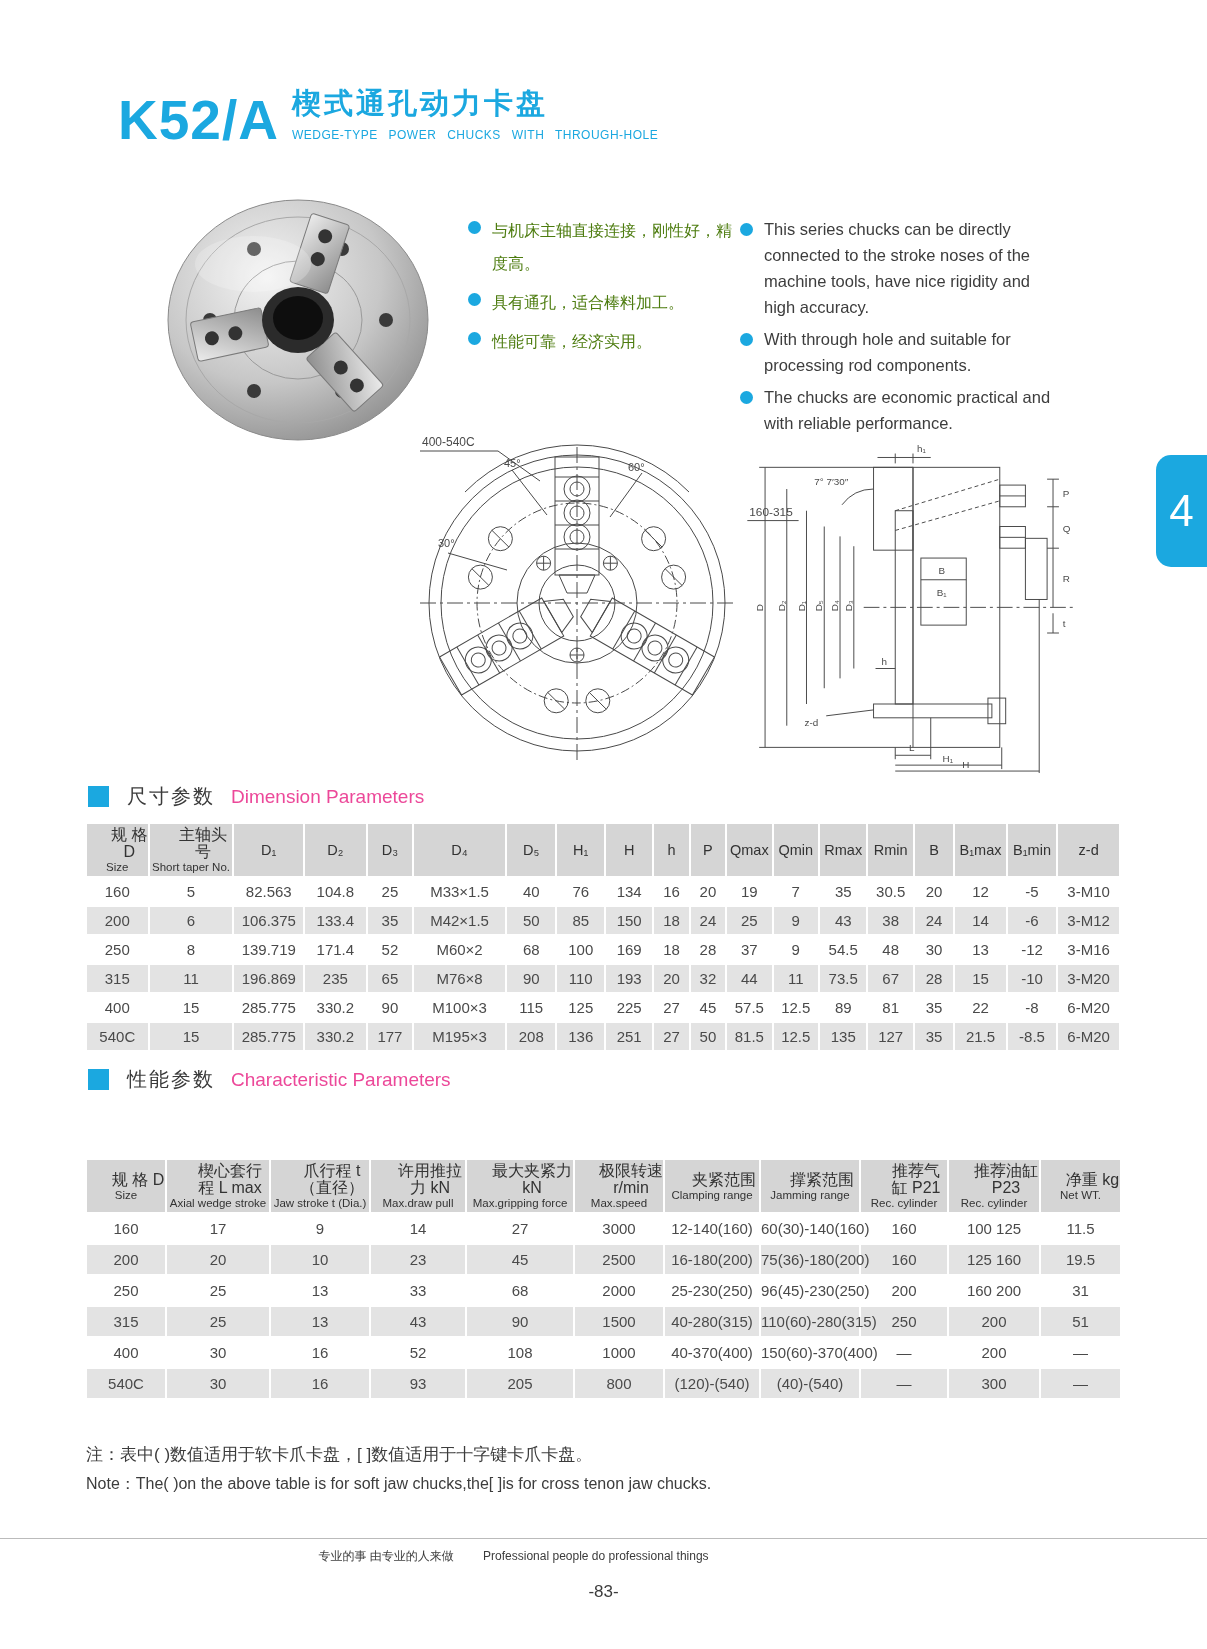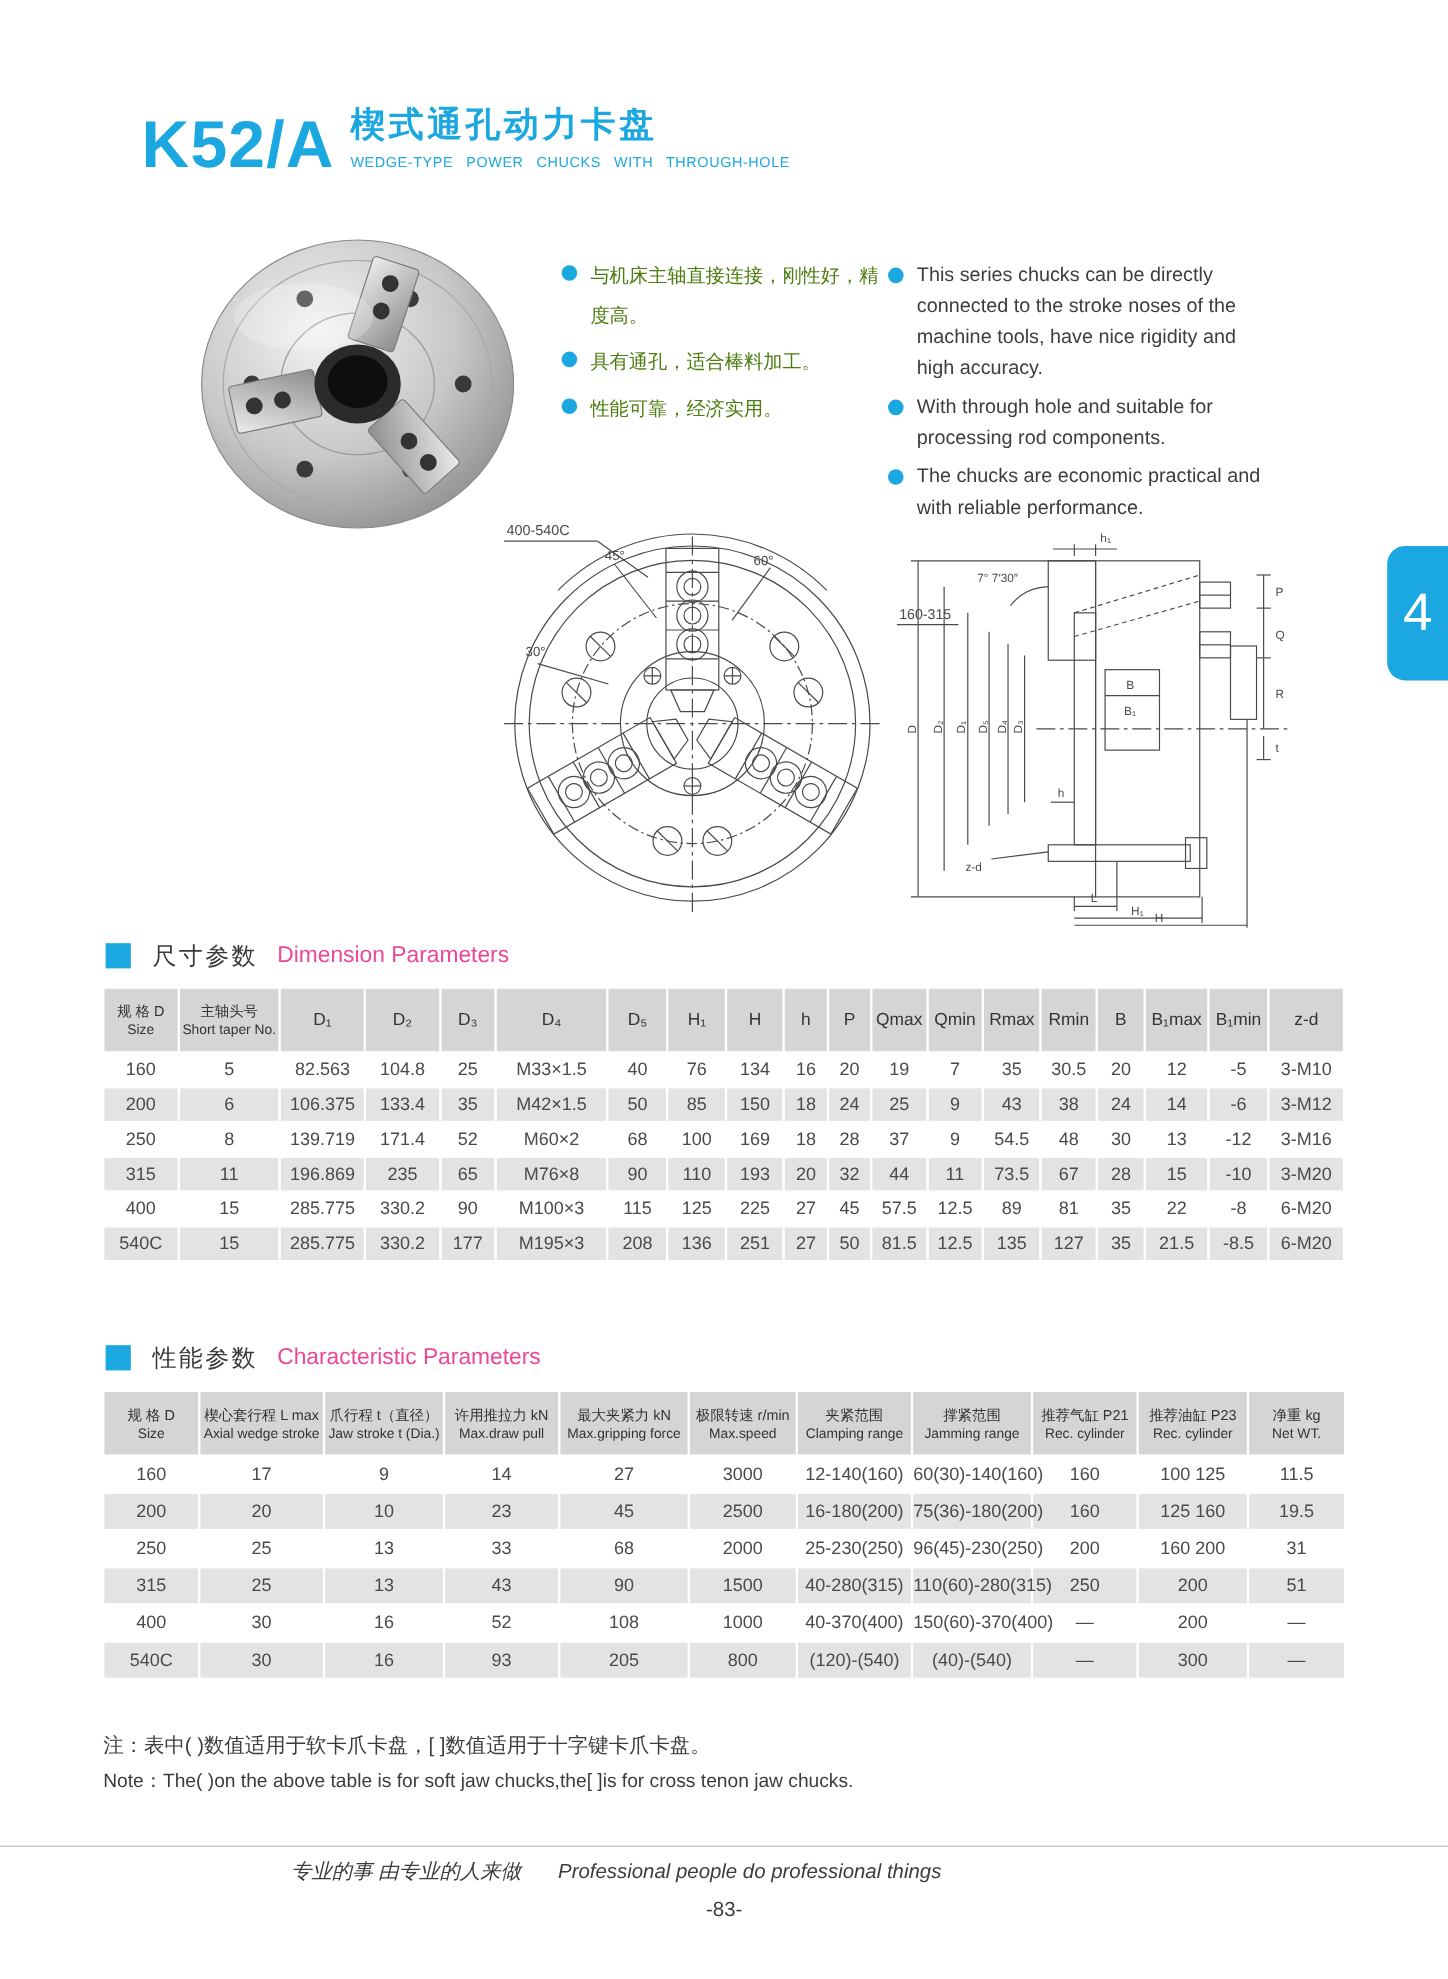--- a/index.html
+++ b/index.html
@@ -36,31 +36,31 @@
   .sect .szh{font-size:20px;color:#3a3a3a;letter-spacing:2px;margin-right:16px;}
   .sect .sen{font-size:19px;color:#ec4899;}
 
   
   table.dat{position:absolute;left:85px;border-collapse:collapse;table-layout:fixed;width:1036px;}
   table.dat th,table.dat td{border:2px solid #fff;text-align:center;vertical-align:middle;
         font-weight:normal;padding:0;}
   table.dat th{background:#d5d5d5;height:52px;color:#333;}
   table.dat td{color:#4a4a4a;font-size:15px;height:27px;}
   table.dat tr.alt td{background:#e3e3e3;}
-  .h-zh{font-size:12px;line-height:17px;}
+  .h-zh{font-size:16px;line-height:17px;padding-left:24px;}
   .h-en{font-size:11.5px;line-height:14px;}
   .h-one{font-size:14.5px;}
   td.small{font-size:11px;}
   #char-table td{height:29px;}
 
   
   .note-zh{position:absolute;left:86px;top:1443px;font-size:17px;color:#3c3c3c;}
   .note-en{position:absolute;left:86px;top:1474px;font-size:16px;color:#3c3c3c;}
   .footline{position:absolute;left:0;top:1538px;width:1207px;height:1px;background:#bbb;}
-  .slogan{position:absolute;left:0;top:1548px;width:1027px;text-align:center;font-size:17px;color:#3c3c3c;font-style:italic;}
+  .slogan{position:absolute;left:0;top:1548px;width:1027px;text-align:center;font-size:12px;color:#3c3c3c;}
   .slogan .sz{margin-right:26px;}
   .pageno{position:absolute;left:0;top:1582px;width:1207px;text-align:center;font-size:17px;color:#3c3c3c;}
 </style>
 </head>
 <body>
 
 <div class="pg">
 
   <div class="model accent" style="color: rgb(27, 168, 224);">K52/A</div>
   <div class="tzh accent" style="color: rgb(27, 168, 224);">楔式通孔动力卡盘</div>
@@ -511,21 +511,21 @@
           <td>135</td>
           <td>127</td>
           <td>35</td>
           <td>21.5</td>
           <td>-8.5</td>
           <td>6-M20</td>
         </tr>
       </tbody>
     </table>
 
-  <div class="sect" style="top:1118px;text-align:center;">
+  <div class="sect" style="top:1066px;text-align:center;">
     <span class="sq accent-bg" style="background: rgb(27, 168, 224);"></span>
     <span class="szh">性能参数</span>
     <span class="sen">Characteristic Parameters</span>
   </div>
   <table class="dat" id="char-table" style="top:1158px;">
       <colgroup>
         <col style="width: 80px;">
         <col style="width: 104px;">
         <col style="width: 100px;">
         <col style="width: 96px;">

